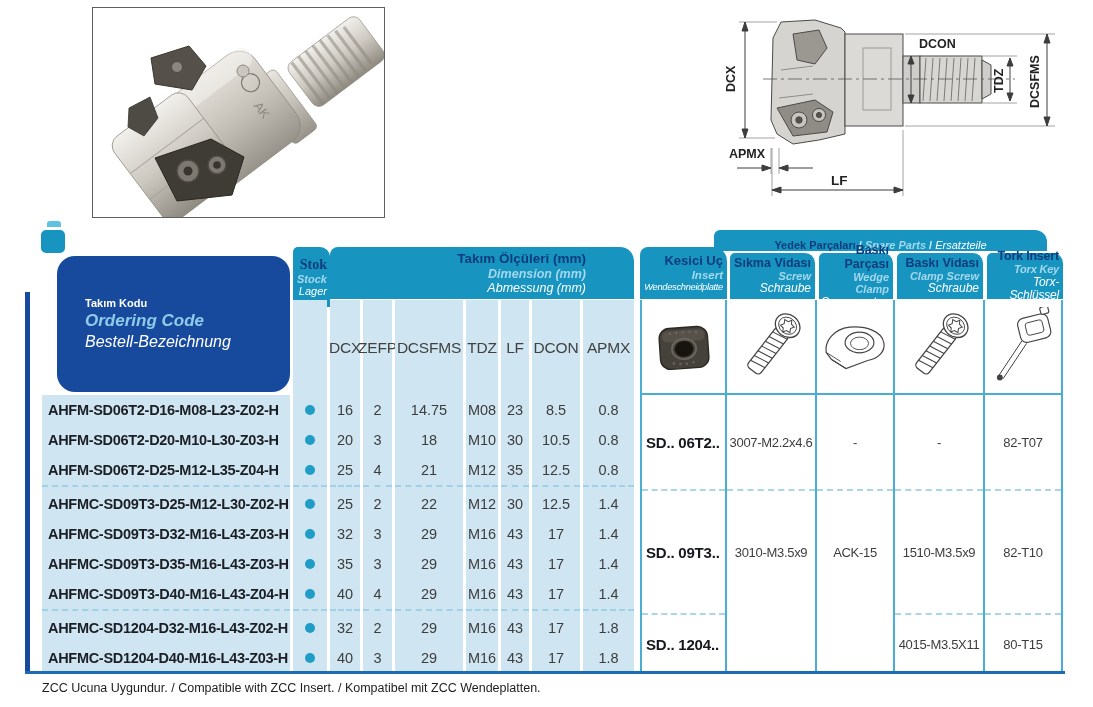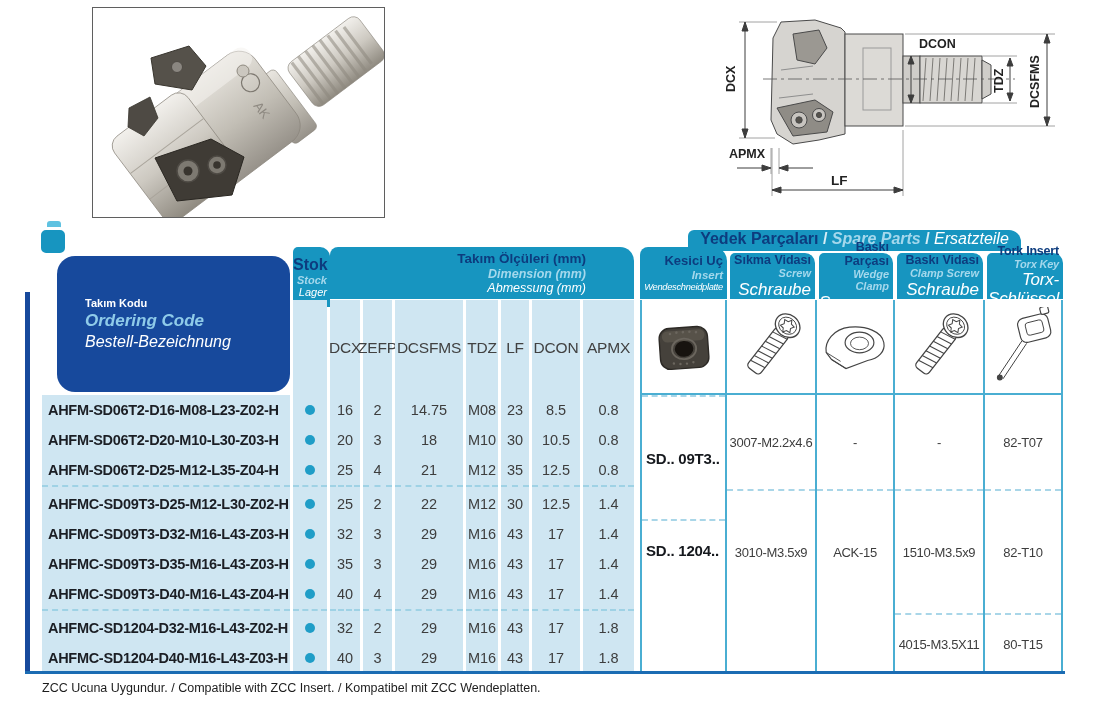--- a/index.html
+++ b/index.html
@@ -23,37 +23,37 @@
   .ordering-block .l3{font-size:16px;font-style:italic;line-height:1.25;}
 
   .th-block{position:absolute;background:#1795c0;display:flex;flex-direction:column;
             justify-content:center;box-sizing:border-box;line-height:1.12;}
   .l-tr{font-weight:bold;color:#0d3c7e;}
   .l-en{font-weight:bold;font-style:italic;color:#a4d8ec;}
   .l-de{font-weight:normal;font-style:italic;color:#ffffff;}
 
   .stok-block{left:293px;top:247px;width:37px;height:60px;border-radius:5px 10px 0 0;
               text-align:right;padding-right:3px;font-size:11px;}
-  .stok-block .l-tr{font-size:16px;}
+  .stok-block .l-tr{font-size:14px;font-family:Liberation Serif, serif;}
   .dims-block{left:330px;top:247px;width:304px;height:52px;border-radius:8px 14px 0 0;
               text-align:right;padding-right:48px;}
   .dims-block .l-tr{font-size:13.5px;}
   .dims-block .l-en,.dims-block .l-de{font-size:12.5px;}
   .insert-block{left:640px;top:247px;width:87px;height:52px;border-radius:8px 14px 0 0;
               text-align:right;padding-right:4px;}
   .insert-block .l-tr{font-size:13px;}
   .insert-block .l-en{font-size:11.5px;}
   .insert-block .l-de{font-size:9.3px;letter-spacing:-0.3px;}
-  .yedek-band{left:688px;top:230px;width:333px;height:21px;border-radius:6px 12px 0 0;
-              flex-direction:row;justify-content:center;align-items:flex-start;font-size:16px;}
+  .yedek-band{left:714px;top:230px;width:333px;height:21px;border-radius:6px 12px 0 0;
+              flex-direction:row;justify-content:center;align-items:flex-end;font-size:11px;}
   .yedek-band .sep{color:#d7edf5;font-weight:bold;white-space:pre;}
   .sub-block{top:253px;height:46px;border-radius:5px 10px 0 0;text-align:right;padding-right:4px;}
   .sub-block .l-tr{font-size:12.5px;}
   .sub-block .l-en{font-size:11px;}
-  .sub-block .l-de{font-size:17px;}
+  .sub-block .l-de{font-size:12px;}
   .sub-screw{left:730px;width:85px;}
   .sub-wedge{left:819px;width:74px;}
   .sub-clamp{left:897px;width:86px;}
   .sub-torx{left:987px;width:76px;letter-spacing:-0.2px;}
 
   
   .lgrid{position:absolute;left:42px;top:300px;display:grid;
          grid-template-columns:248px 34px 30px 29px 68px 32px 28px 48px 51px;
          grid-template-rows:95px repeat(3,30px) 4px repeat(4,30px) 4px repeat(2,30px);
          column-gap:3px;}
@@ -441,20 +441,21 @@
                 <circle cx="39" cy="13" r="1.4"></circle>
                 <circle cx="46" cy="14" r="1.4"></circle>
             <circle cx="20" cy="46" r="1.3"></circle>
                 <circle cx="27" cy="47" r="1.3"></circle>
                 <circle cx="34" cy="47" r="1.3"></circle>
                 <circle cx="41" cy="46" r="1.3"></circle>
               </g>
           </g>
         </svg>
       </div>
+      <div class="gcell g1 icode">SD.. 06T2..</div>
       <div class="gcell g2 icode">SD.. 09T3..</div>
       <div class="gcell g3 icode">SD.. 1204..</div>
     </div>
 
     <div class="scol w-screw">
       <div class="icon-cell">
         <svg width="62" height="80" viewBox="0 0 62 80">
           <g transform="rotate(38 31 40)" fill="#fff" stroke="#444" stroke-width="1.3">
             <rect x="23" y="20" width="16" height="50" rx="4"></rect>
             <g stroke-width="1">

